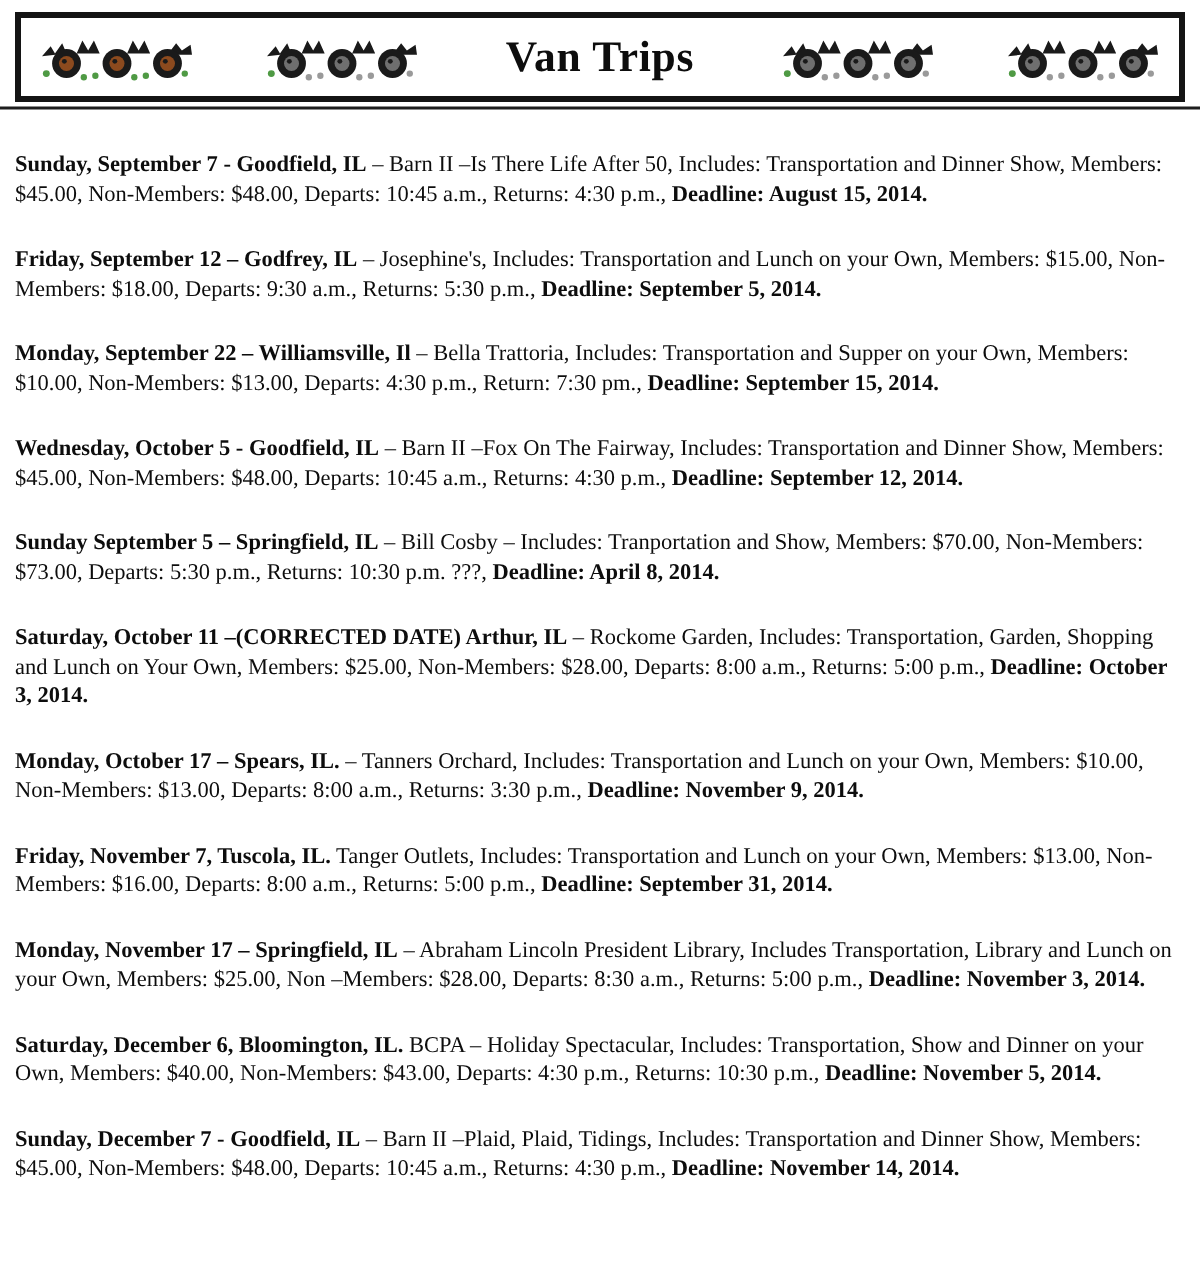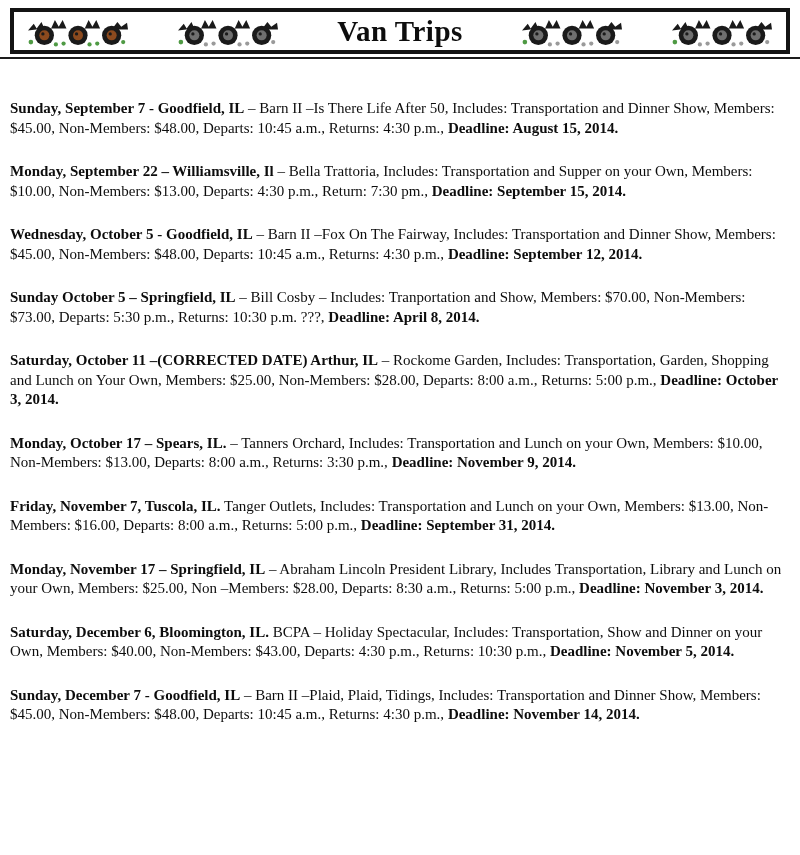--- a/index.html
+++ b/index.html
@@ -8,21 +8,21 @@
     width: 800px;
     height: 855px;
     overflow: hidden;
     font-family: "Liberation Serif", serif;
     color: #0d0d0d;
   }
 
   
   .header-box {
     margin: 8px 10px 0 10px;
-    height: 46px;
+    height: 60px;
     border: 4px solid #141414;
     background: #ffffff;
     display: flex;
     align-items: center;
     justify-content: space-between;
     padding: 0 14px;
   }
   .header-title {
     font-size: 29px;
     font-weight: bold;
@@ -38,21 +38,21 @@
 
   .header-rule {
     margin-top: 3px;
     width: 800px;
     border-top: 2px solid #1d1d1d;
     height: 0;
   }
 
   
   .main {
-    padding: 40px 14px 0 10px;
+    padding: 28px 14px 0 10px;
   }
   .trip {
     font-size: 15px;
     line-height: 19.5px;
     margin-bottom: 24px;
     text-align: left;
   }
   .trip .b { font-weight: bold; }
 </style>
 </head>
@@ -109,26 +109,27 @@
         <use href="#rose-cluster"></use>
       </svg>
   </span>
 </div>
 <div class="header-rule"></div>
 
 <div class="main">
 
   <p class="trip"><span class="b">Sunday, September 7 - Goodfield, IL</span><span> – Barn II –Is There Life After 50, Includes: Transportation and Dinner Show, Members: $45.00, Non-Members: $48.00, Departs: 10:45 a.m., Returns: 4:30 p.m., </span><span class="b">Deadline: August 15, 2014.</span></p>
 
+  <p class="trip"><span class="b">Friday, September 12 – Godfrey, IL</span><span> – Josephine's, Includes: Transportation and Lunch on your Own, Members: $15.00, Non-Members: $18.00, Departs: 9:30 a.m., Returns: 5:30 p.m.,  </span><span class="b">Deadline: September 5, 2014.</span></p>
 
   <p class="trip"><span class="b">Monday, September 22 – Williamsville, Il</span><span> – Bella Trattoria, Includes: Transportation and Supper on your Own, Members: $10.00, Non-Members: $13.00, Departs: 4:30 p.m., Return: 7:30 pm., </span><span class="b">Deadline: September 15, 2014.</span></p>
 
   <p class="trip"><span class="b">Wednesday, October 5 - Goodfield, IL</span><span> – Barn II –Fox On The Fairway, Includes: Transportation and Dinner Show, Members: $45.00, Non-Members: $48.00, Departs: 10:45 a.m., Returns: 4:30 p.m., </span><span class="b">Deadline: September 12, 2014.</span></p>
 
-  <p class="trip"><span class="b">Sunday October 5 – Springfield, IL</span><span> – Bill Cosby – Includes: Tranportation and Show, Members: $70.00, Non-Members: $73.00, Departs: 5:30 p.m., Returns: 10:30 p.m. ???, </span><span class="b">Deadline: April 8, 2014.</span></p>
+  <p class="trip"><span class="b">Sunday September 5 – Springfield, IL</span><span> – Bill Cosby – Includes: Tranportation and Show, Members: $70.00, Non-Members: $73.00, Departs: 5:30 p.m., Returns: 10:30 p.m. ???, </span><span class="b">Deadline: April 8, 2014.</span></p>
 
   <p class="trip"><span class="b">Saturday, October 11 –(CORRECTED DATE) Arthur, IL</span><span> – Rockome Garden, Includes: Transportation, Garden, Shopping and Lunch on Your Own, Members: $25.00, Non-Members: $28.00, Departs: 8:00 a.m., Returns: 5:00 p.m., </span><span class="b">Deadline: October 3, 2014.</span></p>
 
   <p class="trip"><span class="b">Monday, October 17 – Spears, IL.</span><span> – Tanners Orchard, Includes: Transportation and Lunch on your Own, Members: $10.00, Non-Members: $13.00, Departs: 8:00 a.m., Returns: 3:30 p.m., </span><span class="b">Deadline: November 9, 2014.</span></p>
 
   <p class="trip"><span class="b">Friday, November 7, Tuscola, IL.</span><span> Tanger Outlets, Includes: Transportation and Lunch on your Own, Members: $13.00, Non-Members: $16.00, Departs: 8:00 a.m., Returns: 5:00 p.m., </span><span class="b">Deadline: September 31, 2014.</span></p>
 
 
   <p class="trip"><span class="b">Monday, November 17 – Springfield, IL</span><span> – Abraham Lincoln President Library, Includes Transportation, Library and Lunch on your Own, Members: $25.00, Non –Members: $28.00, Departs: 8:30 a.m., Returns: 5:00 p.m., </span><span class="b">Deadline: November 3, 2014.</span></p>
 

